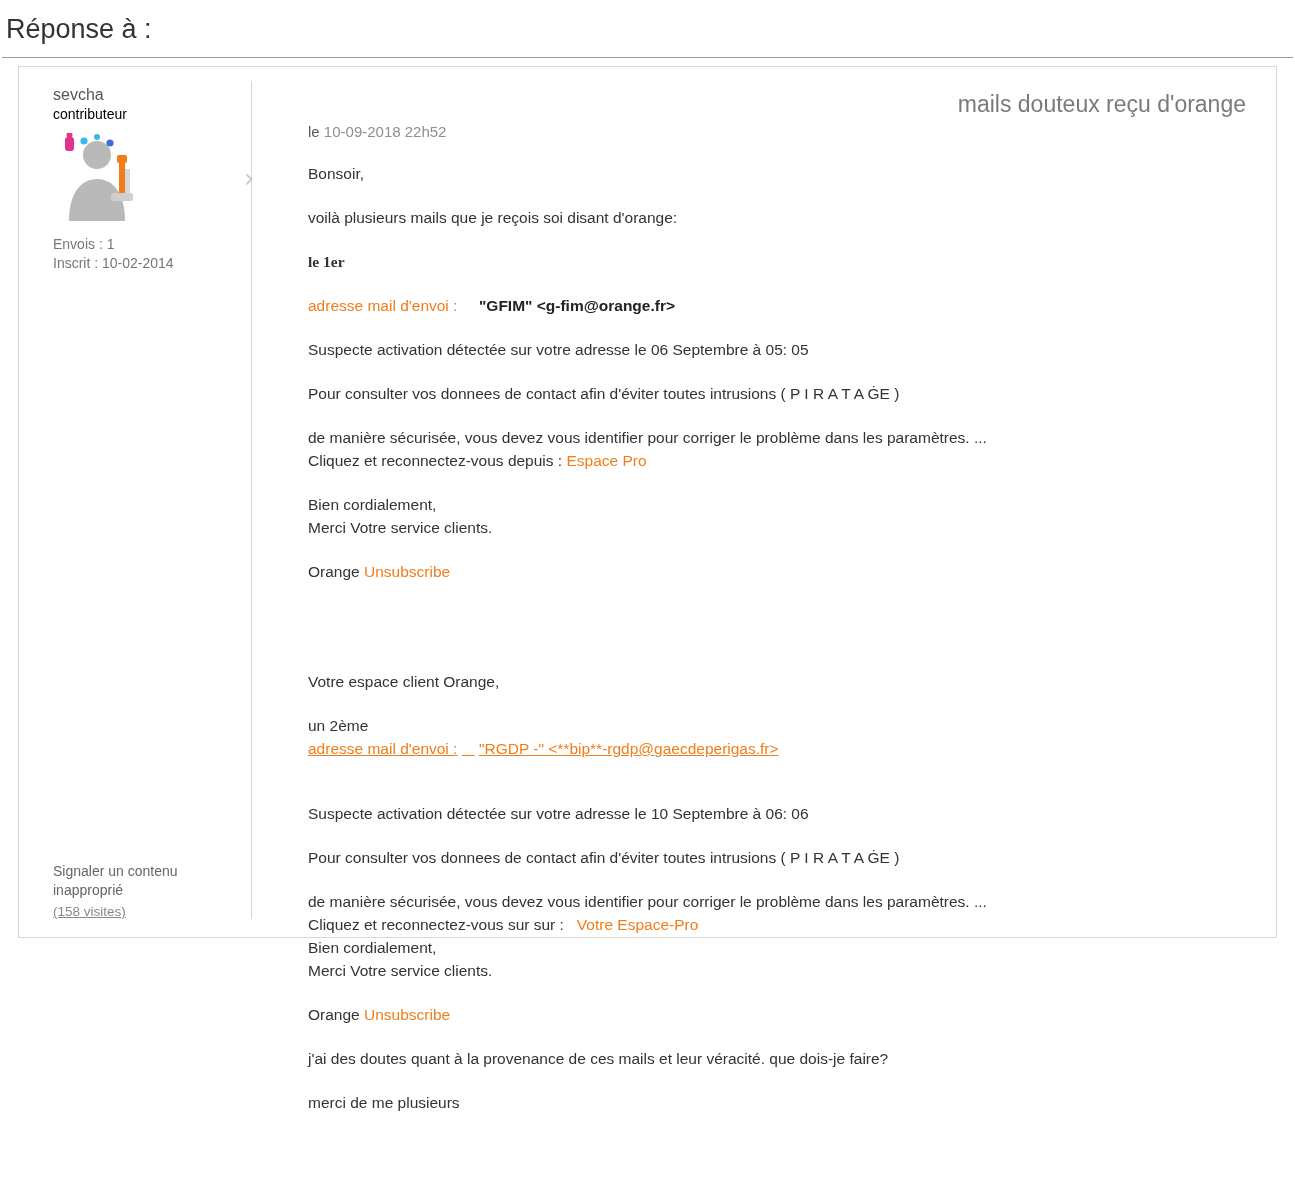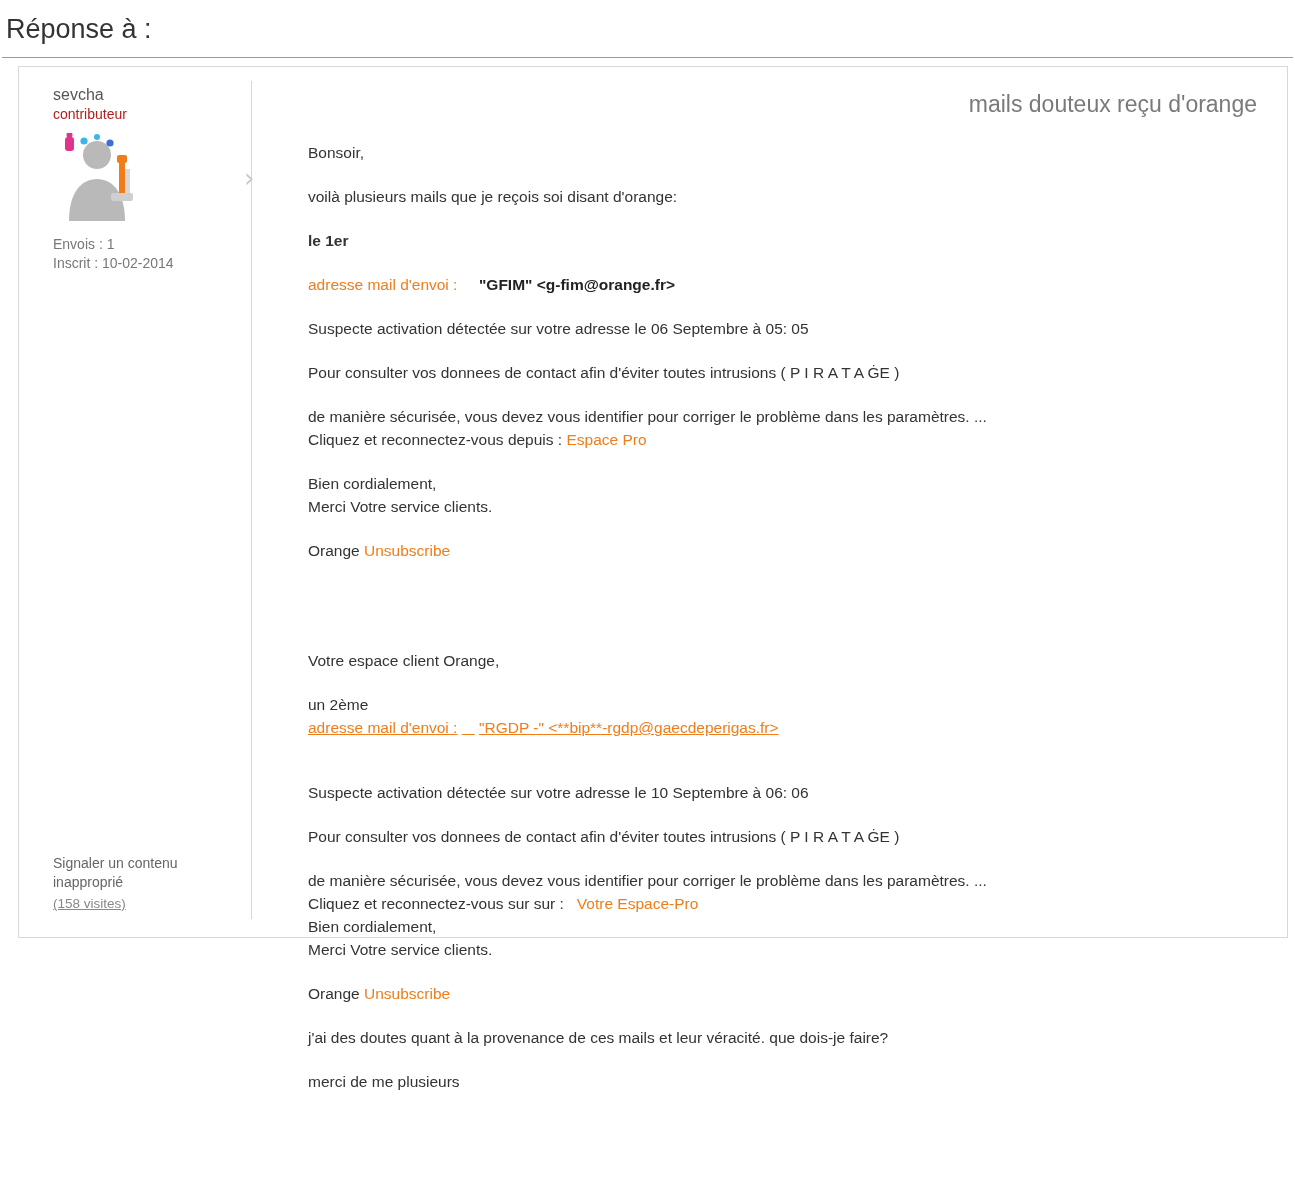--- a/index.html
+++ b/index.html
@@ -17,21 +17,21 @@
     font-size: 27px;
     color: #333333;
     padding: 14px 0 12px 6px;
     font-weight: 400;
   }
   .header-rule {
     border-bottom: 1px solid #9a9a9a;
     margin: 0 2px;
   }
   .post-card {
-    margin: 8px 7px 0 18px;
+    margin: 8px 18px 0 18px;
     border: 1px solid #d8d8d8;
     background: #ffffff;
     display: flex;
     flex-direction: row;
     height: 872px;
     box-sizing: border-box;
     position: relative;
   }
   .author-col {
     width: 232px;
@@ -40,38 +40,38 @@
     box-sizing: border-box;
     position: relative;
   }
   .author-name {
     font-size: 16px;
     color: #555555;
     line-height: 20px;
   }
   .author-role {
     font-size: 14px;
-    color: #b91c1c;
+    color: #000000;
     line-height: 18px;
   }
   .avatar {
     width: 92px;
     height: 88px;
     margin-top: 10px;
     position: relative;
   }
   .author-meta {
     font-size: 14px;
     color: #777777;
     line-height: 19px;
     margin-top: 14px;
   }
   .author-footer {
     position: absolute;
-    bottom: 24px;
+    bottom: 16px;
     left: 34px;
     width: 185px;
   }
   .report-link {
     font-size: 14px;
     color: #666666;
     line-height: 19px;
     cursor: pointer;
   }
   .visits {
@@ -122,20 +122,21 @@
     font-size: 15.5px;
     color: #333333;
     line-height: 21px;
     margin-top: 23px;
   }
   .body-text.tight {
     margin-top: 2px;
   }
   .body-text.bold {
     font-weight: bold;
+    font-family: Liberation Serif, serif;
   }
   .orange {
     color: #f07d1a;
   }
   .orange-u {
     color: #f07d1a;
     text-decoration: underline;
   }
   .mono-strong {
     font-weight: bold;
@@ -185,20 +186,24 @@
     </div>
 
     <div class="divider-col">
       <div class="arrow">›</div>
     </div>
 
     <div class="content-col">
 
       <div class="post-title">mails douteux reçu d'orange</div>
 
+      <div class="post-date-line">
+        <span>le</span>
+        <span class="dt">10-09-2018 22h52</span>
+      </div>
 
       <div class="body-text">Bonsoir,</div>
       <div class="body-text">voilà plusieurs mails que je reçois soi disant d'orange:</div>
       <div class="body-text bold">le 1er</div>
 
       <div class="body-text">
         <span class="orange">adresse mail d'envoi :</span>
         <span>&nbsp;&nbsp;&nbsp;</span>
         <span class="mono-strong">"GFIM" &lt;g-fim@orange.fr&gt;</span>
       </div>

